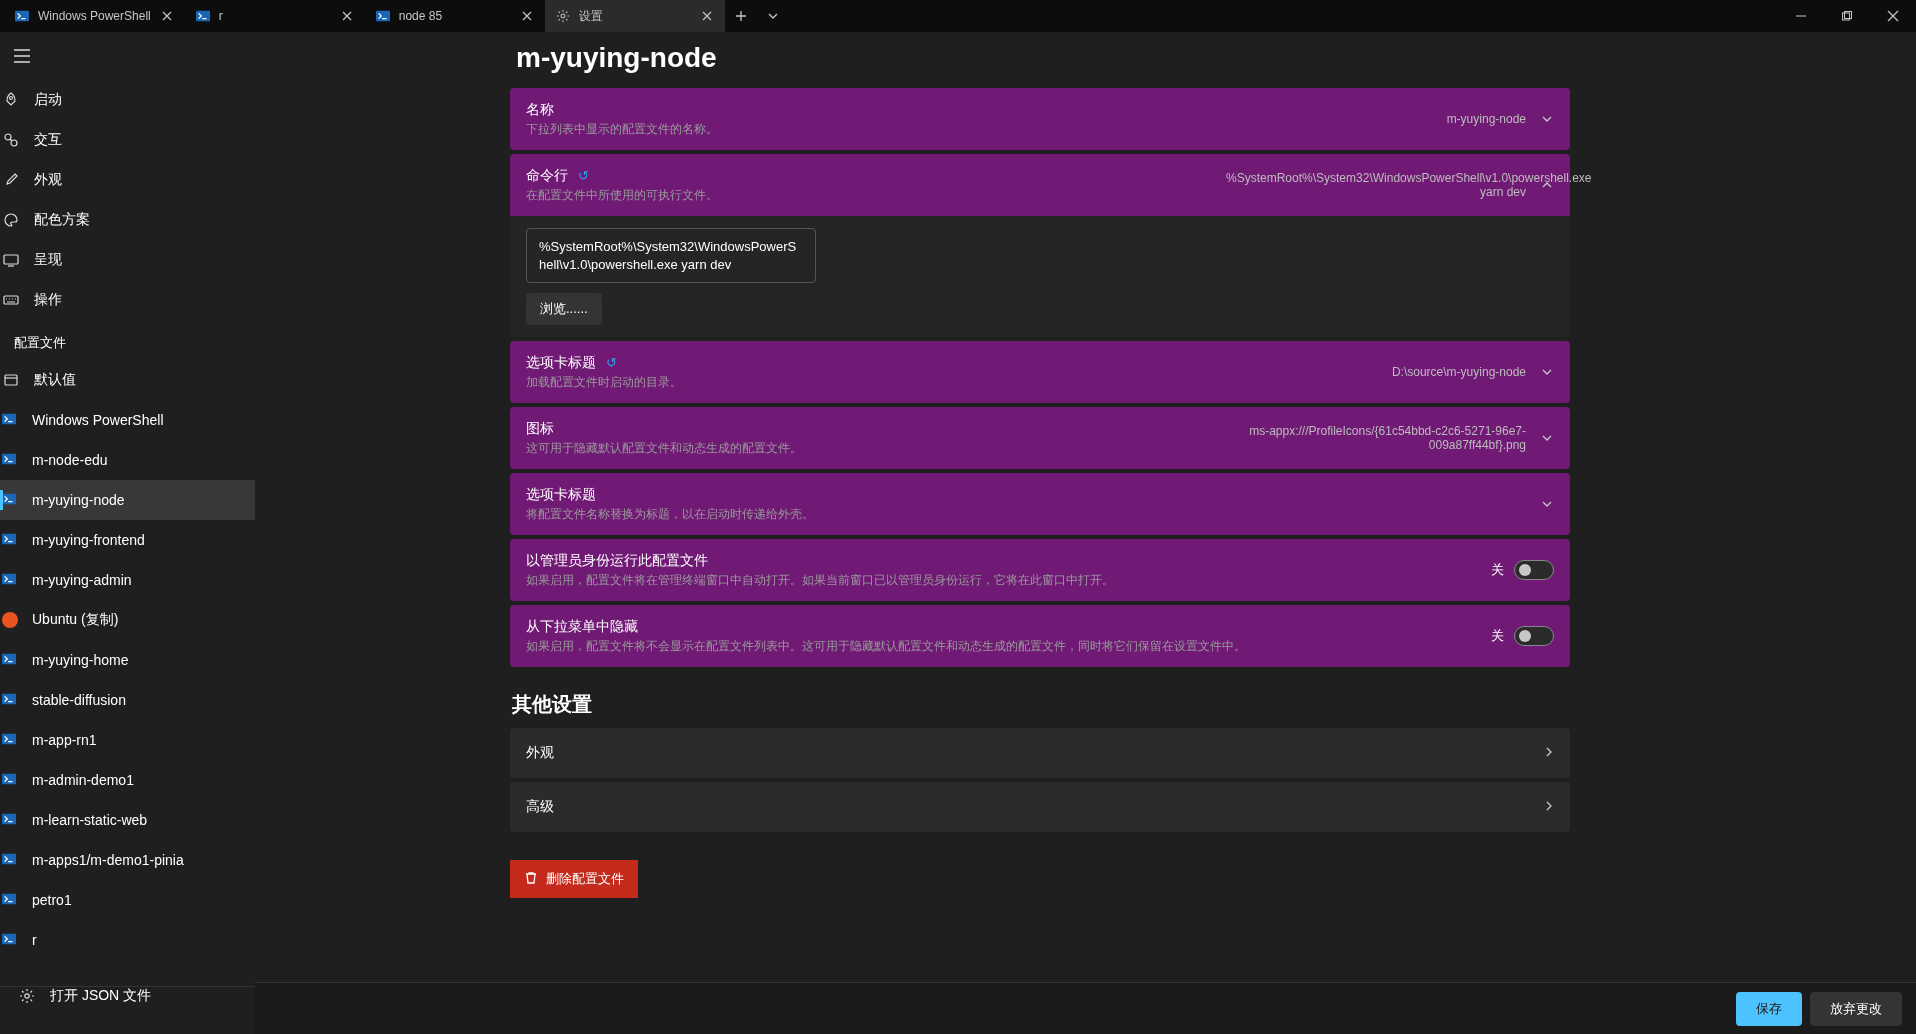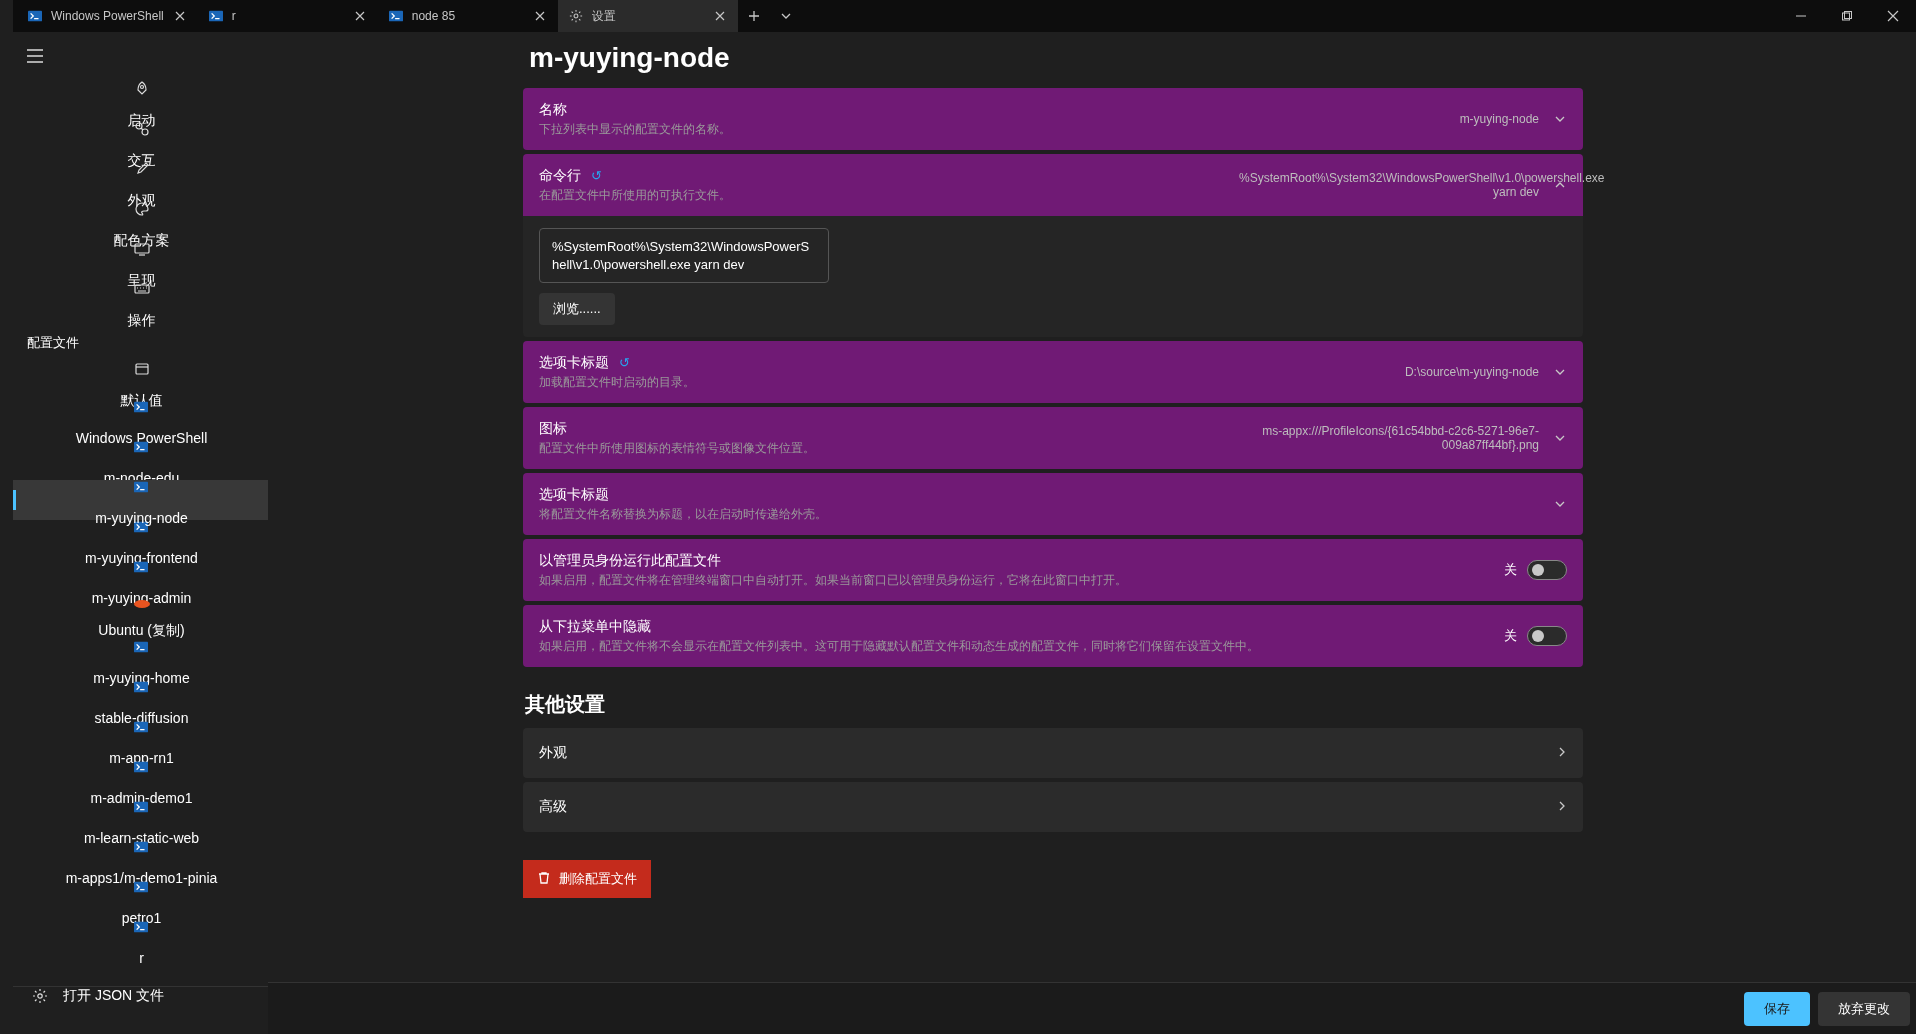--- a/index.html
+++ b/index.html
@@ -5,21 +5,21 @@
 * { margin: 0; padding: 0; box-sizing: border-box; }
 body {
   font-family: "Segoe UI", "Microsoft YaHei", sans-serif;
   background: #1f1f1f;
   color: #ffffff;
   width: 1916px;
   height: 1034px;
   overflow: hidden;
   font-size: 13px;
 }
-.app { display: flex; flex-direction: column; height: 100%; margin-left: 13px; }
+.app { display: flex; flex-direction: column; height: 100%; }
 
 
 .tab-bar {
   display: flex;
   align-items: center;
   background: #0d0d0d;
   height: 32px;
   padding-left: 4px;
 }
 .tab {
@@ -66,21 +66,20 @@
 .sidebar-scroll { flex: 1; overflow-y: auto; overflow-x: hidden; }
 .sidebar-item {
   display: flex;
   align-items: center;
   height: 40px;
   padding-left: 2px;
   gap: 14px;
   color: #ffffff;
   font-size: 14px;
   cursor: pointer;
-  flex-direction: column;
 }
 .sidebar-item.active { background: #383838; position: relative; }
 .sidebar-item.active::before {
   content: "";
   position: absolute;
   left: 0; top: 10px; bottom: 10px; width: 3px;
   background: #4cc2ff;
 }
 .sidebar-item .nav-icon { width: 18px; height: 18px; display: flex; align-items: center; justify-content: center; color: #dcdcdc; flex-shrink: 0; }
 .sidebar-header {
@@ -198,21 +197,21 @@
 
 .footer {
   position: absolute;
   bottom: 0; left: 0; right: 0;
   height: 52px;
   background: #1b1b1b;
   border-top: 1px solid #333;
   display: flex;
   align-items: center;
   justify-content: flex-end;
-  padding-right: 6px;
+  padding-right: 14px;
   gap: 8px;
 }
 .footer-btn {
   border: none;
   font-size: 13px;
   padding: 8px 20px;
   border-radius: 4px;
   cursor: pointer;
 }
 .footer-btn.primary { background: #4cc2ff; color: #1b1b1b; }
@@ -548,21 +547,21 @@
           <div class="card-value">D:\source\m-yuying-node</div>
           <div class="chevron"><svg width="12" height="10" viewBox="0 0 12 10">
                 <path d="M2 3l4 4 4-4" stroke="#c8c8c8" stroke-width="1.3" fill="none"></path>
               </svg></div>
         </div>
 
         
         <div class="settings-card">
           <div class="card-left">
             <div class="card-title">图标</div>
-            <div class="card-desc">配置文件中所使用图标的表情符号或图像文件位置。</div>
+            <div class="card-desc">这可用于隐藏默认配置文件和动态生成的配置文件。</div>
           </div>
           <div class="card-value">ms-appx:///ProfileIcons/{61c54bbd-c2c6-5271-96e7-009a87ff44bf}.png</div>
           <div class="chevron"><svg width="12" height="10" viewBox="0 0 12 10">
                 <path d="M2 3l4 4 4-4" stroke="#c8c8c8" stroke-width="1.3" fill="none"></path>
               </svg></div>
         </div>
 
         
         <div class="settings-card">
           <div class="card-left">

